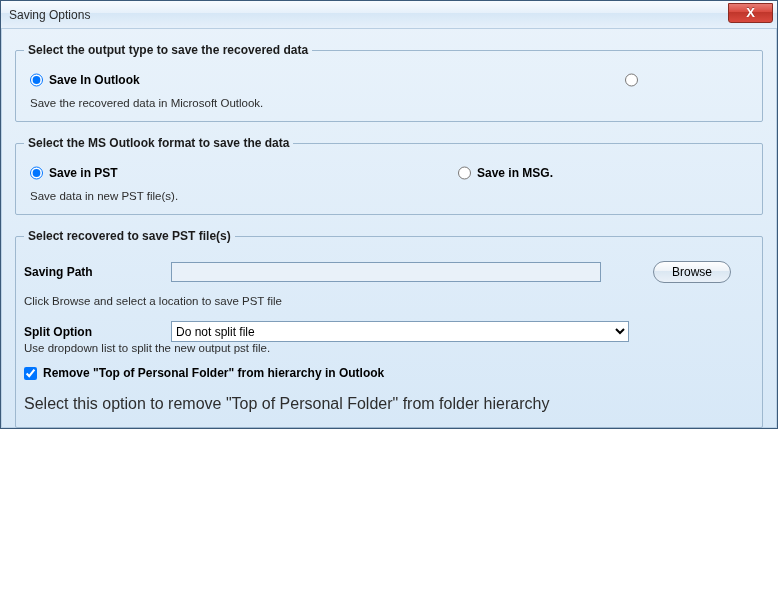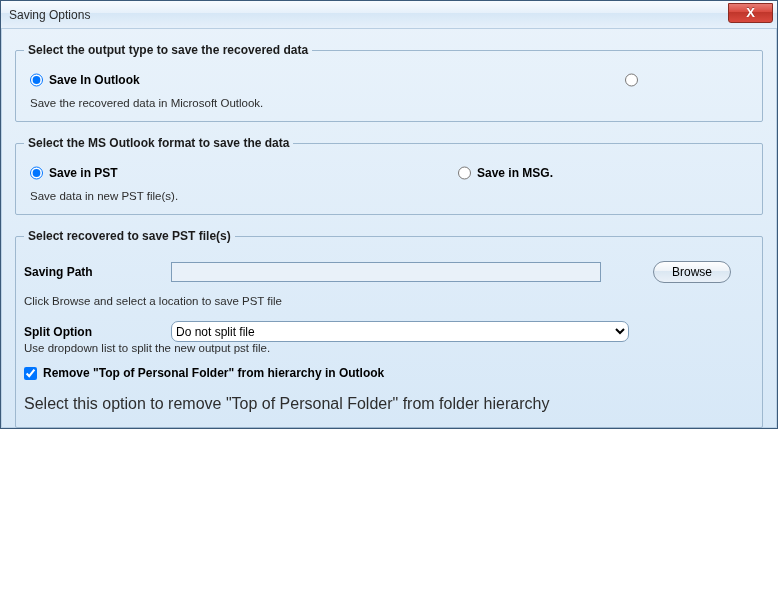--- a/index.html
+++ b/index.html
@@ -216,21 +216,21 @@
       <div class="row" style="margin-top:8px;">
         <div class="label-cell">Saving Path</div>
         <input type="text" class="path" readonly="" style="max-width: 430px;" value="">
         <div style="width:18px;"></div>
         <button class="win">Browse</button>
       </div>
       <div class="desc" style="margin-top:12px;">Click Browse and select a location to save PST file</div>
 
       <div class="row" style="margin-top:14px;">
         <div class="label-cell">Split Option</div>
-        <select class="split" style="max-width:458px;border-radius:7px;">
+        <select class="split" style="max-width:458px;">
           <option selected="">Do not split file</option>
         </select>
       </div>
       <div class="desc" style="margin-top:0;">Use dropdown list to split the new output pst file.</div>
 
       <div class="section-bottom">
         <div class="col">
           <div class="chk-row">
             <input type="checkbox" checked="" style="">
             <label>Remove "Top of Personal Folder" from hierarchy in Outlook</label>

